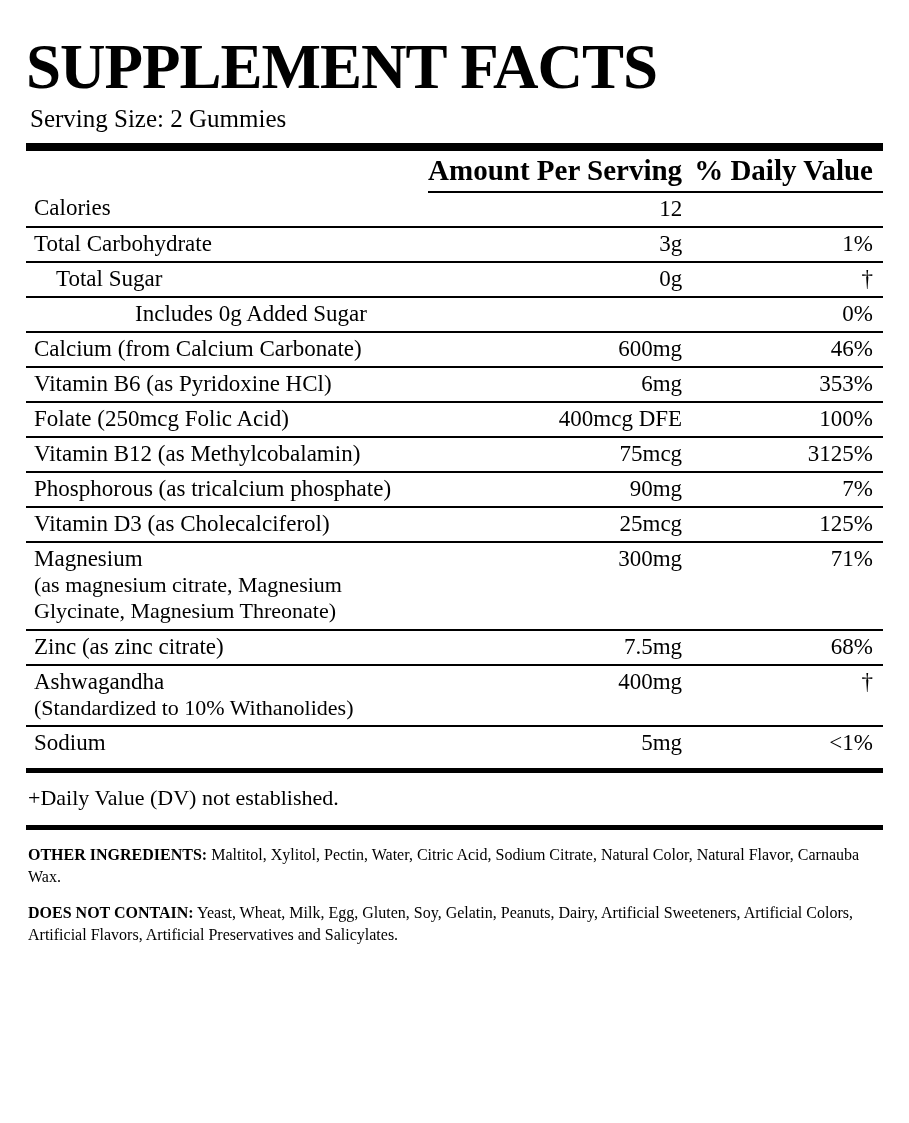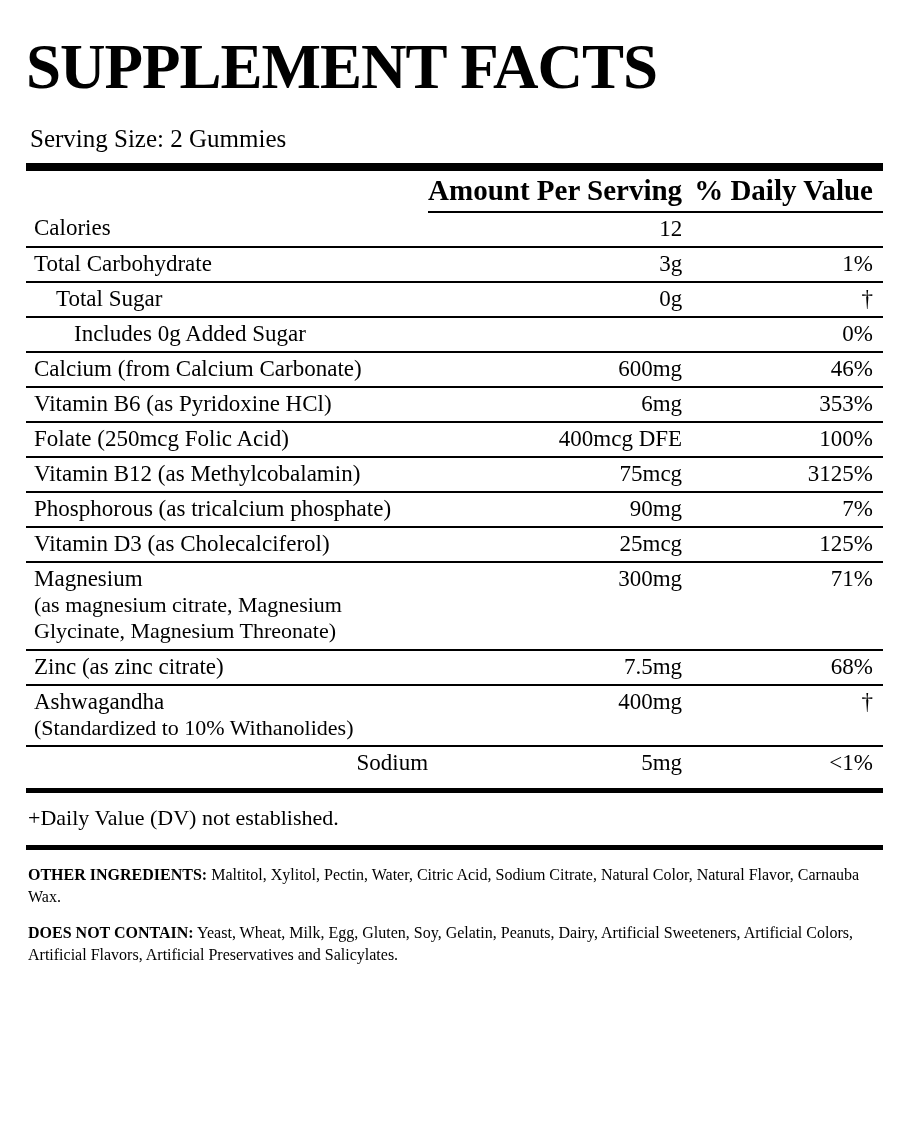--- a/index.html
+++ b/index.html
@@ -27,21 +27,21 @@
   .title {
     font-size: 63px;
     font-weight: 700;
     letter-spacing: -1px;
     line-height: 1.0;
     margin: 14px 0 0 8px;
     white-space: nowrap;
   }
   
   .serving-block {
-    margin: 24px 0 0 12px;
+    margin: 4px 0 0 12px;
     font-size: 25px;
     line-height: 1.28;
   }
   
   .rule-thick {
     height: 8px;
     background: #000;
     margin: 8px 8px 0 8px;
   }
   
@@ -49,33 +49,33 @@
     width: calc(100% - 16px);
     margin: 0 8px;
     border-collapse: collapse;
     font-size: 23px;
   }
   table.facts td, table.facts th {
     padding: 3px 0 4px 0;
     vertical-align: top;
     border-bottom: 2px solid #000;
   }
-  table.facts tr.no-border td { border-bottom: none; text-align: right; }
+  table.facts tr.no-border td { border-bottom: none; }
   .col-name   { text-align: left;  padding-left: 8px !important; }
   .col-amount { text-align: right; width: 150px; padding-right: 12px !important; white-space: nowrap;}
   .col-dv     { text-align: right; width: 140px; padding-right: 10px !important; white-space: nowrap;}
   .head-row th {
     font-weight: 700;
     font-size: 29px;
     border-bottom: 4px solid #000;
     padding-bottom: 4px;
   }
   .head-row th.col-name { border-bottom: none; }
   .indent-1 { padding-left: 30px !important; }
-  .indent-2 { padding-left: 48px !important; }
+  .indent-2 { padding-left: 48px !important; text-align: center; }
   .sub-line {
     display: block;
     font-size: 22px;
     line-height: 1.2;
   }
   
   .footnotes {
     margin: 10px 8px 0 10px;
     font-size: 22px;
     line-height: 1.35;

